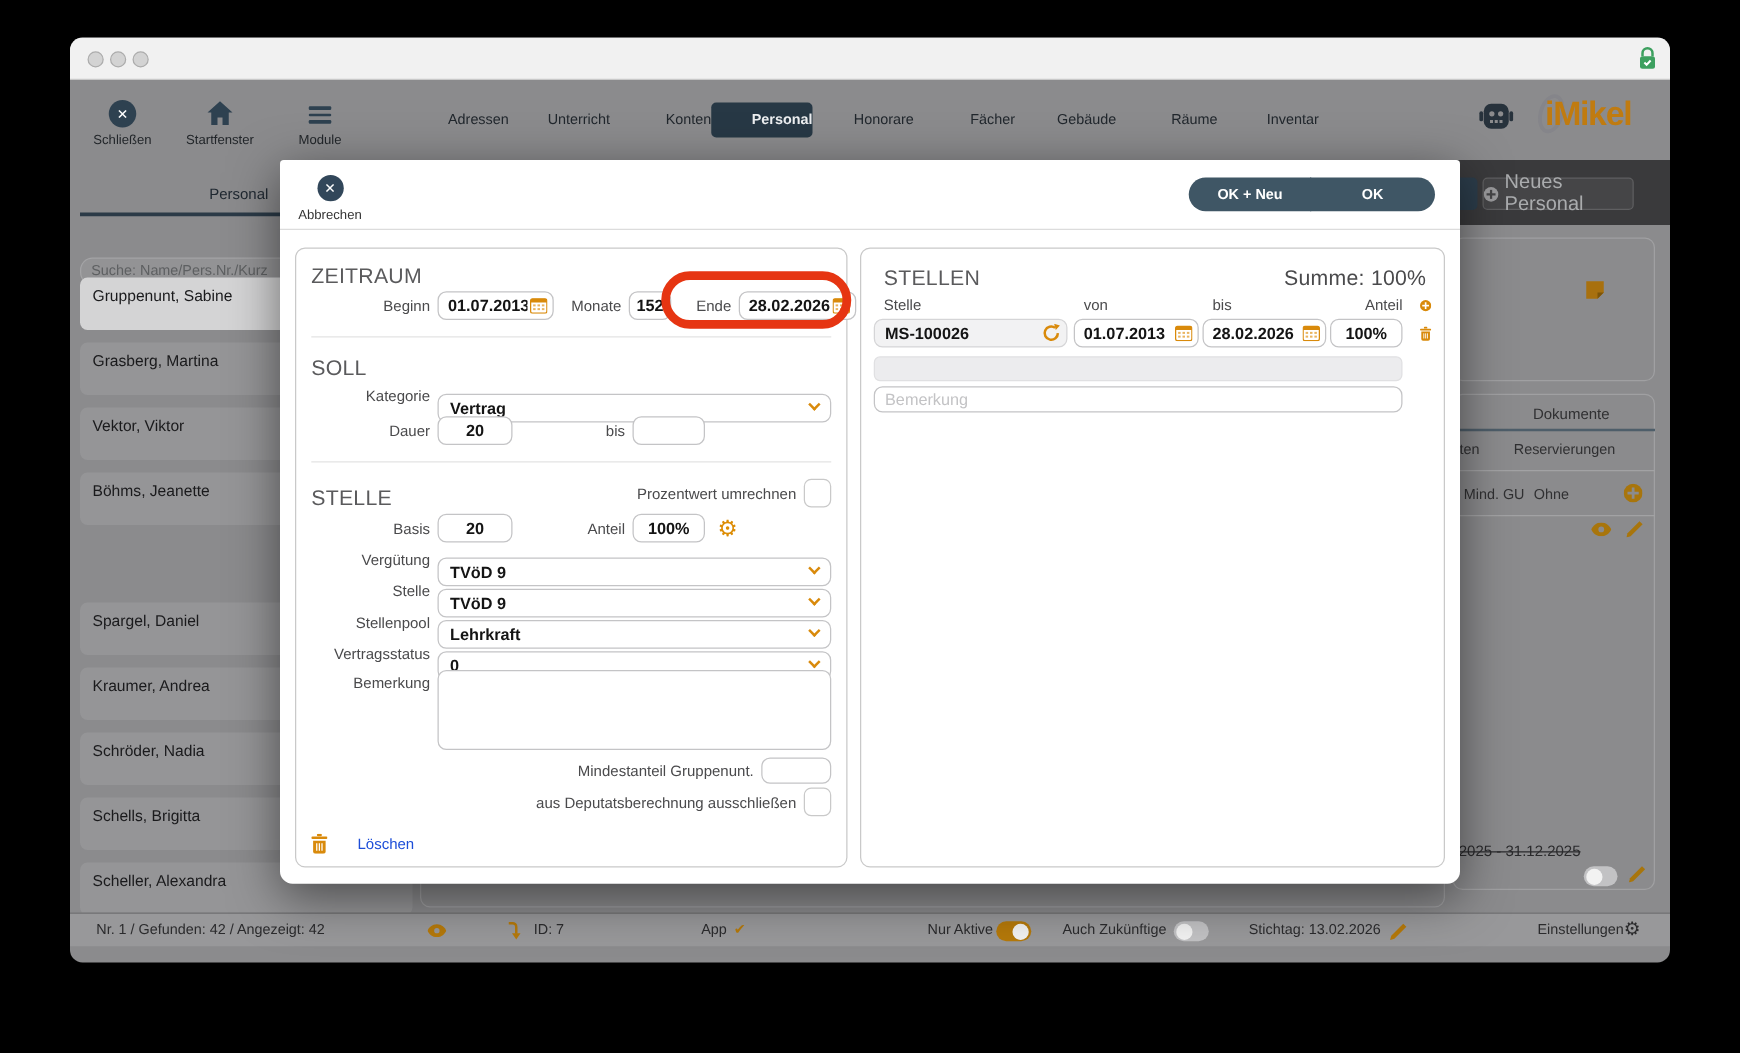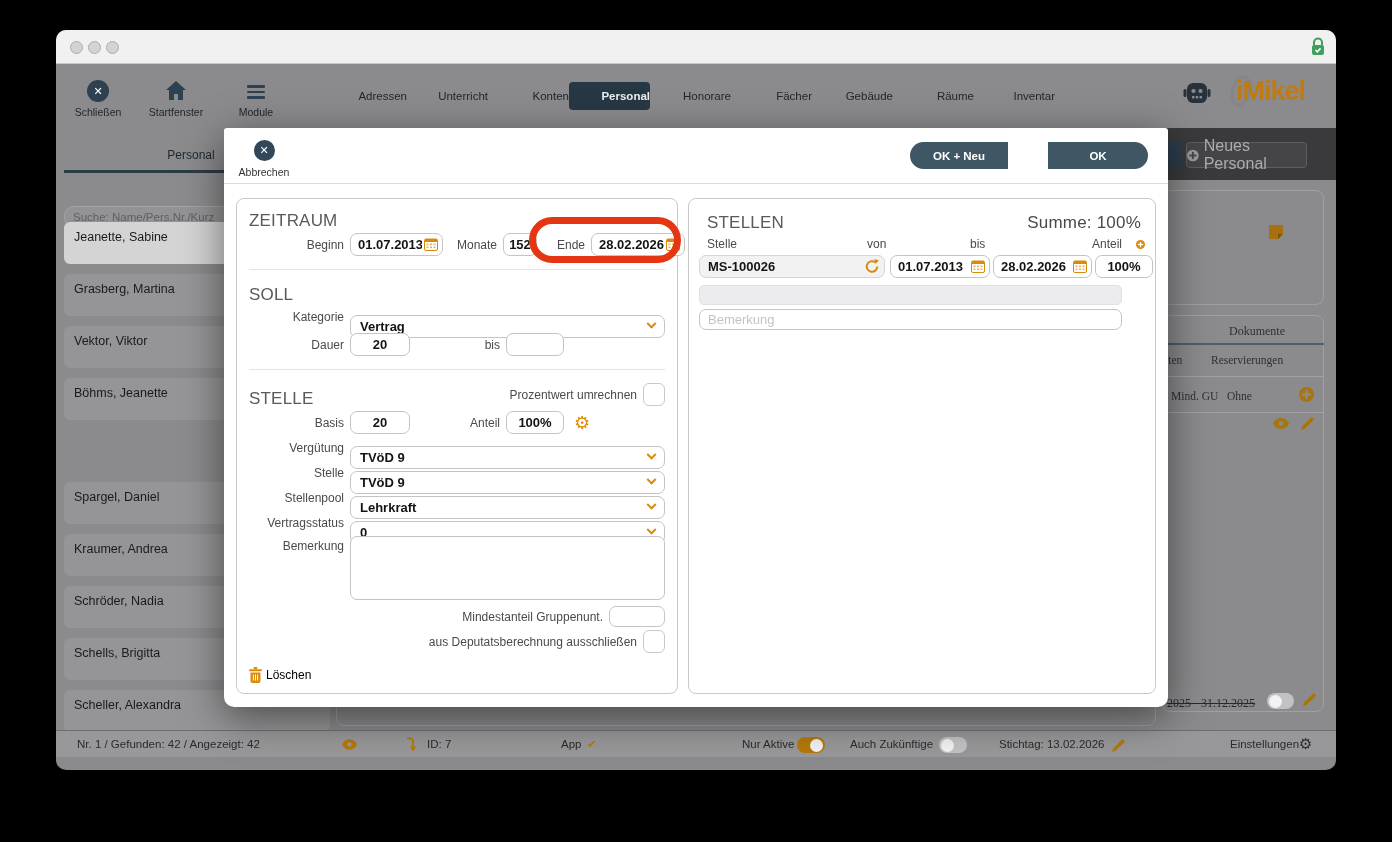--- a/index.html
+++ b/index.html
@@ -37,21 +37,21 @@
                     font-size:12px; color:#1e2730; }
   .side-underline { position:absolute; left:8px; top:140px; width:266px; height:3px; background:#2b3a47; }
   .search { position:absolute; left:8px; top:176px; width:252px; height:22px; border-radius:10px;
             border:1px solid #a4a4a6; background:#939395; font-size:11.5px; color:#5e6062; padding:0 8px; }
   .search::placeholder { color:#5e6062; }
   .person { position:absolute; left:8px; width:266px; height:42px; background:#959597;
             border-radius:6px; font-size:12.5px; color:#1a1a1c; padding:8px 10px; }
   .person.sel { background:#d4d4d5; }
 
   
-  .bgpanel { position:absolute; border:1px solid #a0a0a2; border-radius:8px;font-family:Liberation Serif, serif; }
+  .bgpanel { position:absolute; border:1px solid #a0a0a2; border-radius:8px; }
   .dim-txt { position:absolute; font-size:11.5px; color:#303032; }
   .strike { text-decoration:line-through; font-size:12px; color:#2a2a2c; }
 
   .toggle { position:absolute; border-radius:9px; }
   .toggle .knob { position:absolute; top:1.5px; width:13px; height:13px; border-radius:50%; background:#f2f2f2; }
   .toggle.on { background:#b5790a; } .toggle.on .knob { right:2px; }
   .toggle.off { background:#c2c2c4; } .toggle.off .knob { left:2px; }
 
   
   .statusbar { position:absolute; left:0; top:700px; width:1280px; height:27px; background:#98989a;
@@ -150,21 +150,21 @@
       </svg>
       <div class="logo">
         <div class="swoosh"></div>
         <span class="word">iMikel</span>
       </div>
     </div>
 
     <div class="side-tab-label">Personal</div>
     <div class="side-underline"></div>
     <input class="search" placeholder="Suche: Name/Pers.Nr./Kurz" style="">
-    <div class="person sel" style="top:192px">Jeanette, Sabine</div>
+    <div class="person sel" style="top:192px">Gruppenunt, Sabine</div>
     <div class="person" style="top:244px">Grasberg, Martina</div>
     <div class="person" style="top:296px">Vektor, Viktor</div>
     <div class="person" style="top:348px">Böhms, Jeanette</div>
     <div class="person" style="top:452px">Spargel, Daniel</div>
     <div class="person" style="top:556px">Schröder, Nadia</div>
     <div class="person" style="top:504px">Kraumer, Andrea</div>
     <div class="person" style="top:608px">Schells, Brigitta</div>
     <div class="person" style="top:660px">Scheller, Alexandra</div>
 
     <div class="abs" style="left:1104px;top:98px;width:176px;height:52px;background:#3a3a3c">
@@ -201,21 +201,21 @@
           <rect x="3" y="6.4" width="9" height="2.2" fill="#8b8b8d"></rect>
       </svg>
       <div class="abs" style="left:0;top:96px;width:161px;height:1px;background:#a2a2a4"></div>
       <svg class="abs" style="left:110px;top:102px" width="16" height="11" viewBox="0 0 16 11">
         <path d="M8 0C4 0 1.2 2.8 0 5.5 1.2 8.2 4 11 8 11s6.8-2.8 8-5.5C14.8 2.8 12 0 8 0z" fill="#a8750c"></path>
         <circle cx="8" cy="5.5" r="2.3" fill="#8b8b8d"></circle>
       </svg>
       <svg class="abs" style="left:138px;top:100px" width="14" height="14" viewBox="0 0 14 14">
         <path d="M10.6.9l2.5 2.5-9.6 9.6-3.4.9.9-3.4z" fill="#a8750c"></path>
       </svg>
-      <div class="dim-txt strike" style="left:4px;top:380px">2025 - 31.12.2025</div>
+      <div class="dim-txt strike" style="left:4px;top:358px">2025 - 31.12.2025</div>
       <div class="toggle off" style="left:104px;top:377px;width:27px;height:16px">
           <div class="knob"></div>
         </div>
       <svg class="abs" style="left:140px;top:376px" width="14" height="14" viewBox="0 0 14 14">
         <path d="M10.6.9l2.5 2.5-9.6 9.6-3.4.9.9-3.4z" fill="#a8750c"></path>
       </svg>
     </div>
 
     <div class="statusbar">
       <div class="st" style="left:21px">Nr. 1 / Gefunden: 42 / Angezeigt: 42</div>
@@ -244,21 +244,21 @@
       </svg>
       <div class="st" style="left:1174px">Einstellungen</div>
       <div class="st gear" style="left:1243px;top:0;font-size:15px">⚙</div>
     </div>
 
     <div class="modal">
       <div class="cancel">
         <div class="xcircle">✕</div>
         <div class="lab">Abbrechen</div>
       </div>
-      <button class="okbtn" style="left:686px;width:98px;border-radius:14px 0 0 14px">OK + Neu</button>
+      <button class="okbtn" style="left:727px;width:98px;border-radius:14px 0 0 14px">OK + Neu</button>
       <button class="okbtn" style="left:824px;width:100px;border-radius:0 14px 14px 0">OK</button>
       <div class="mdivider"></div>
 
       <div class="panel" style="left:12px;width:442px">
         <div class="sect" style="top:12px">ZEITRAUM</div>
 
         <div class="row" style="top:34px;height:23px">
           <div class="lbl" style="width:95px">Beginn</div>
           <div class="datewrap" style="width:93px;margin-left:6px">
             <input class="iin" value="01.07.2013" style="">
@@ -374,42 +374,42 @@
           <svg width="13" height="16" viewBox="0 0 13 16">
             <rect x="4.5" y="0" width="4" height="2" rx="1" fill="#d98a0b"></rect>
             <rect x="0" y="2.2" width="13" height="2" rx="1" fill="#d98a0b"></rect>
             <path d="M1.5 5.5h10V14a2 2 0 0 1-2 2h-6a2 2 0 0 1-2-2z" fill="#d98a0b"></path>
             <g stroke="#fff" stroke-width="1">
                 <line x1="4.4" y1="7.5" x2="4.4" y2="13.5"></line>
                 <line x1="6.5" y1="7.5" x2="6.5" y2="13.5"></line>
                 <line x1="8.6" y1="7.5" x2="8.6" y2="13.5"></line>
               </g>
           </svg>
-          <span style="font-size:12px;color:#000000;margin-left:4px">Löschen</span>
+          <span style="font-size:12px;color:#1d4ed8;margin-left:24px">Löschen</span>
         </div>
       </div>
 
       <div class="panel" style="left:464px;width:468px">
         <div class="sect" style="left:18px;top:14px">STELLEN</div>
         <div class="sect" style="left:auto;right:14px;top:14px;color:#4a4a4c">Summe: 100%</div>
 
         <div class="row" style="left:10px;right:10px;top:38px;height:14px">
           <div class="lbl" style="width:155px;text-align:left;padding-left:8px">Stelle</div>
           <div class="lbl" style="width:100px;text-align:left;padding-left:8px;margin-left:5px">von</div>
           <div class="lbl" style="width:99px;text-align:left;padding-left:8px;margin-left:3px">bis</div>
           <div class="lbl" style="width:58px;text-align:right;margin-left:3px">Anteil</div>
           <svg style="margin-left:14px" width="15" height="15" viewBox="0 0 15 15">
             <circle cx="7.5" cy="7.5" r="7.5" fill="#d98a0b"></circle>
             <rect x="6.4" y="3" width="2.2" height="9" fill="#fff"></rect>
               <rect x="3" y="6.4" width="9" height="2.2" fill="#fff"></rect>
           </svg>
         </div>
 
         <div class="row" style="left:10px;right:10px;top:56px;height:23px">
-          <div class="datewrap" style="width:186px">
+          <div class="datewrap" style="width:155px">
             <input class="iin" style="background: rgb(242, 242, 243); border-color: rgb(213, 213, 215); padding-left: 8px;" value="MS-100026">
             <svg class="calicon" style="right:6px;top:4px" width="14" height="15" viewBox="0 0 14 15">
               <path d="M12.3 7.5a5.3 5.3 0 1 1-2.2-4.3" fill="none" stroke="#d98a0b" stroke-width="2"></path>
               <polygon points="9.3,0 13.9,1.4 10.6,4.9" fill="#d98a0b"></polygon>
             </svg>
           </div>
           <div class="datewrap" style="width:100px;margin-left:5px">
             <input class="iin" value="01.07.2013" style="">
             <svg class="calicon" width="14" height="13" viewBox="0 0 14 13">
               <rect x="0.5" y="1" width="13" height="11.5" rx="1.5" fill="#fff" stroke="#d98a0b"></rect>

